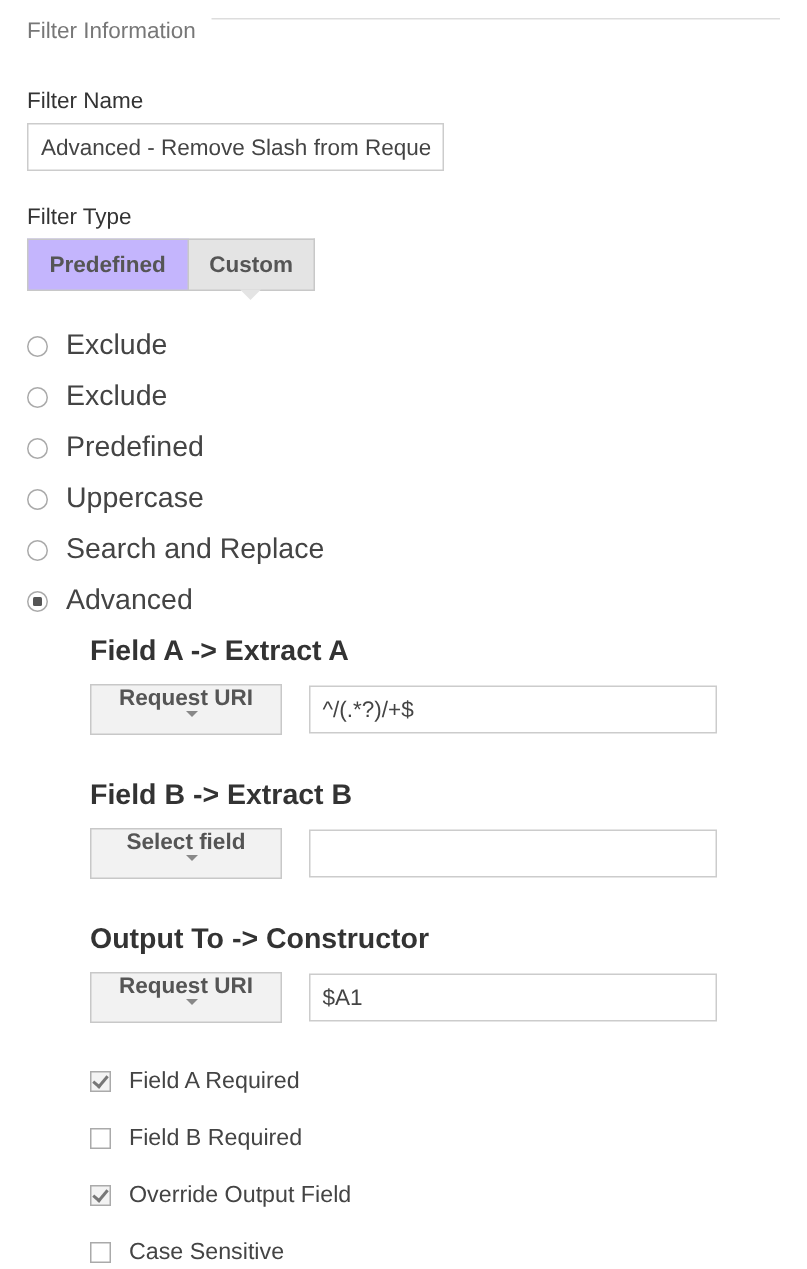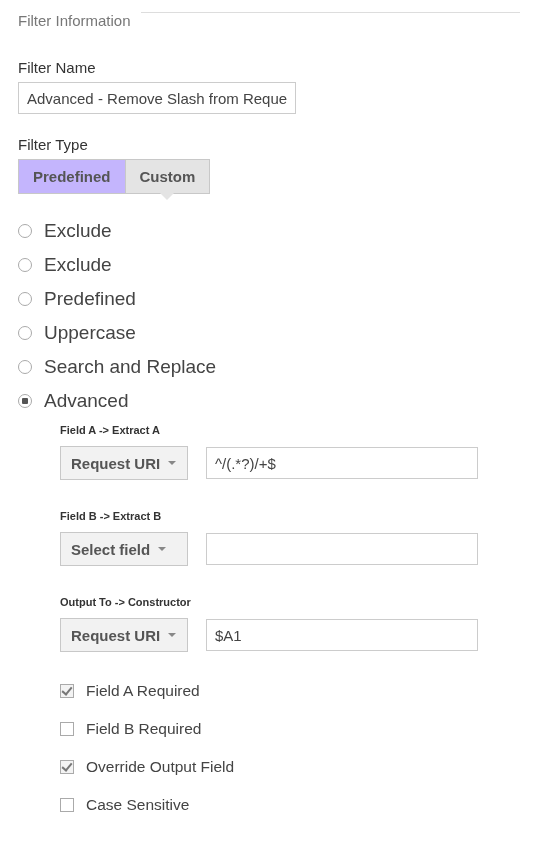--- a/index.html
+++ b/index.html
@@ -85,39 +85,40 @@
     width: 6px; height: 6px;
     background: #555;
     border-radius: 1px;
   }
   .advanced-block {
     margin-left: 42px;
     margin-top: 2px;
   }
   .sub-label {
     font-weight: bold;
-    font-size: 11px;
+    font-size: 19px;
     margin-bottom: 10px;
     margin-top: 6px;
     color: #333;
   }
   .row-inline { display: flex; align-items: center; margin-bottom: 30px; }
   .dropdown {
     border: 1px solid #c8c8c8;
     background: #f2f2f2;
     color: #555;
     font-weight: bold;
     font-size: 15px;
     height: 34px;
     padding: 0 10px;
     display: inline-flex;
     align-items: center;
     cursor: pointer;
     margin-right: 18px;
     min-width: 128px;
+    flex-direction: column;
   }
   .dropdown .caret {
     margin-left: 8px;
     width: 0; height: 0;
     border-left: 4px solid transparent;
     border-right: 4px solid transparent;
     border-top: 4px solid #888;
   }
   .pattern-input { width: 272px; }
   .check-list { margin-top: 6px; }

